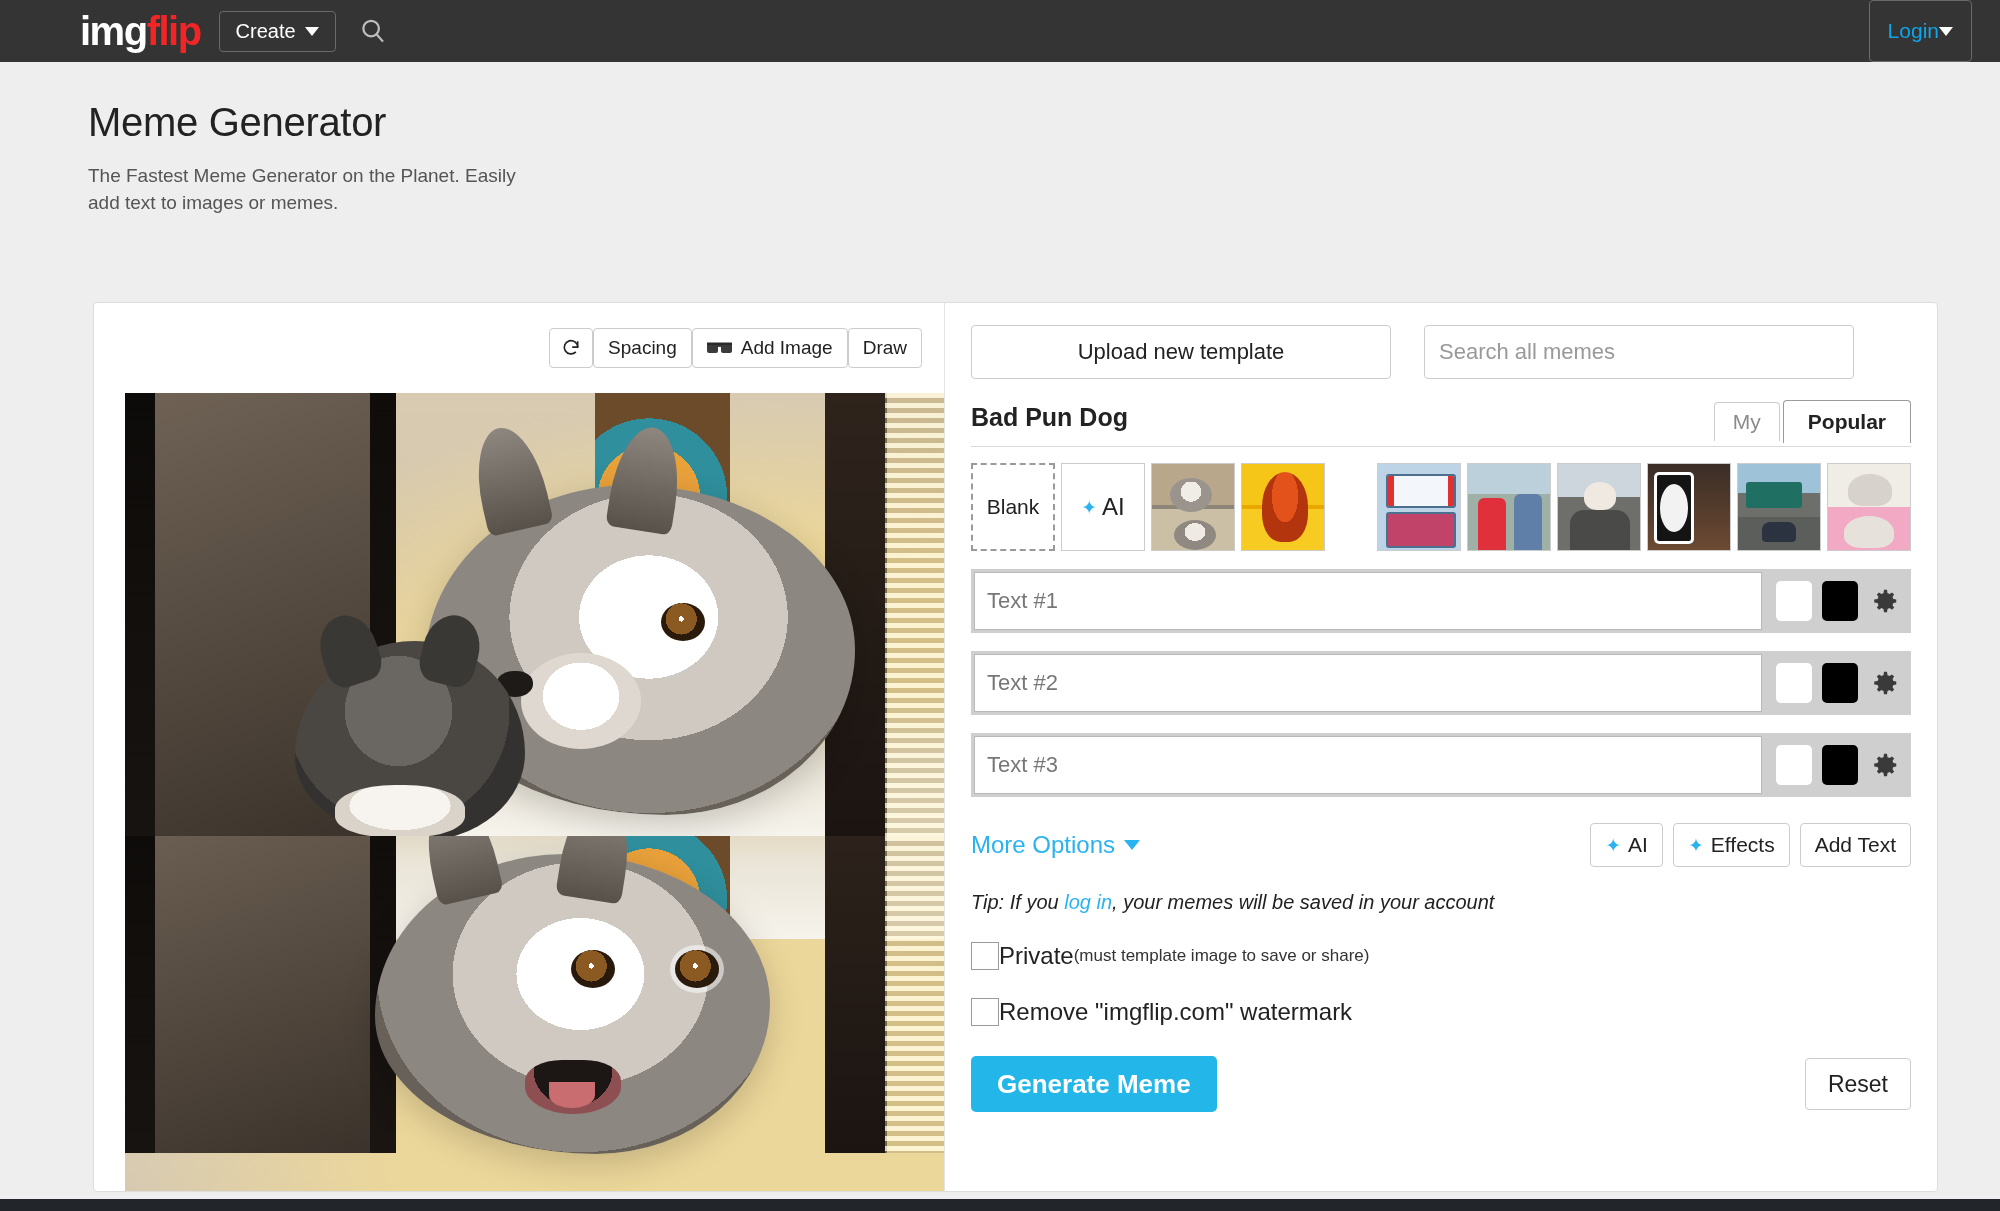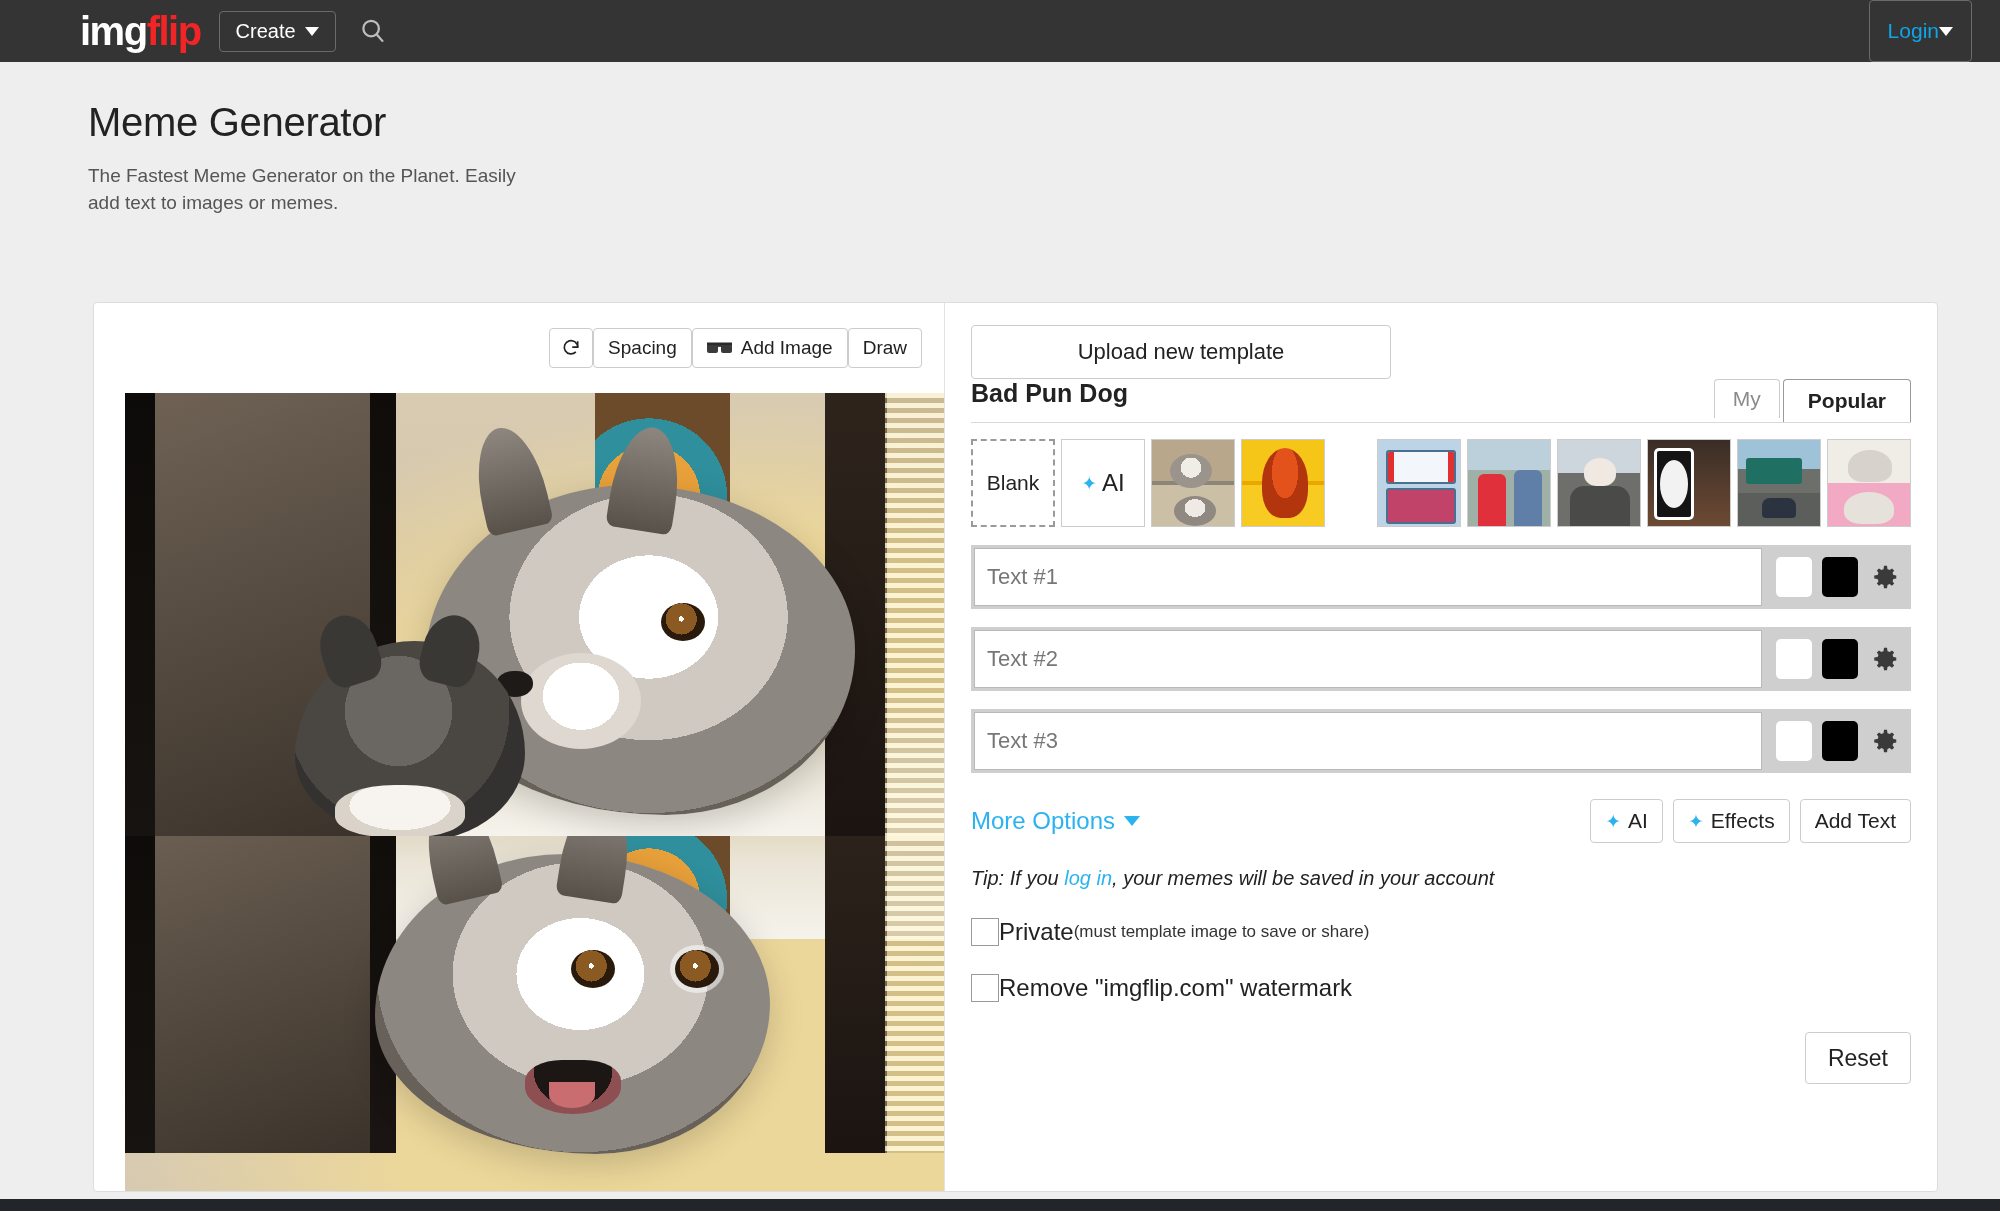--- a/index.html
+++ b/index.html
@@ -265,21 +265,22 @@
     background: #ffffff;
     font-size: 22px;
     color: #222222;
     padding: 0 14px;
     font-family: "Liberation Sans", sans-serif;
   }
   .search-input::placeholder { color: #999999; }
 
   .tpl-head {
     display: flex;
-    align-items: flex-start;
+    align-items: center;
+    margin-top: 24px;
     border-bottom: 1px solid #d9d9d9;
     padding-bottom: 6px;
     height: 44px;
   }
   .tpl-name {
     font-size: 25px;
     font-weight: bold;
     color: #222222;
     flex: 1;
     padding-bottom: 8px;
@@ -555,20 +556,21 @@
           </div>
         </div>
       </div>
     </div>
   </div>
 
   <div class="card-right">
 
     <div class="row-top">
       <button class="upload-btn">Upload new template</button>
+      <input class="search-input" type="text" placeholder="Search all memes" style="">
     </div>
 
     <div class="tpl-head">
       <div class="tpl-name">Bad Pun Dog</div>
       <div class="tab">My</div>
       <div class="tab active">Popular</div>
     </div>
 
     <div class="thumbs">
       <div class="thumb blank">Blank</div>
@@ -658,19 +660,20 @@
       <span class="check-label">Private</span>
       <span class="check-note">(must template image to save or share)</span>
     </div>
 
     <div class="check-row">
       <div class="checkbox"></div>
       <span class="check-label">Remove "imgflip.com" watermark</span>
     </div>
 
     <div class="bottom-row">
+      <button class="generate-btn">Generate Meme</button>
       <button class="reset-btn">Reset</button>
     </div>
 
   </div>
 </div>
 
 <div class="footer-bar"></div>
 
 </body></html>

